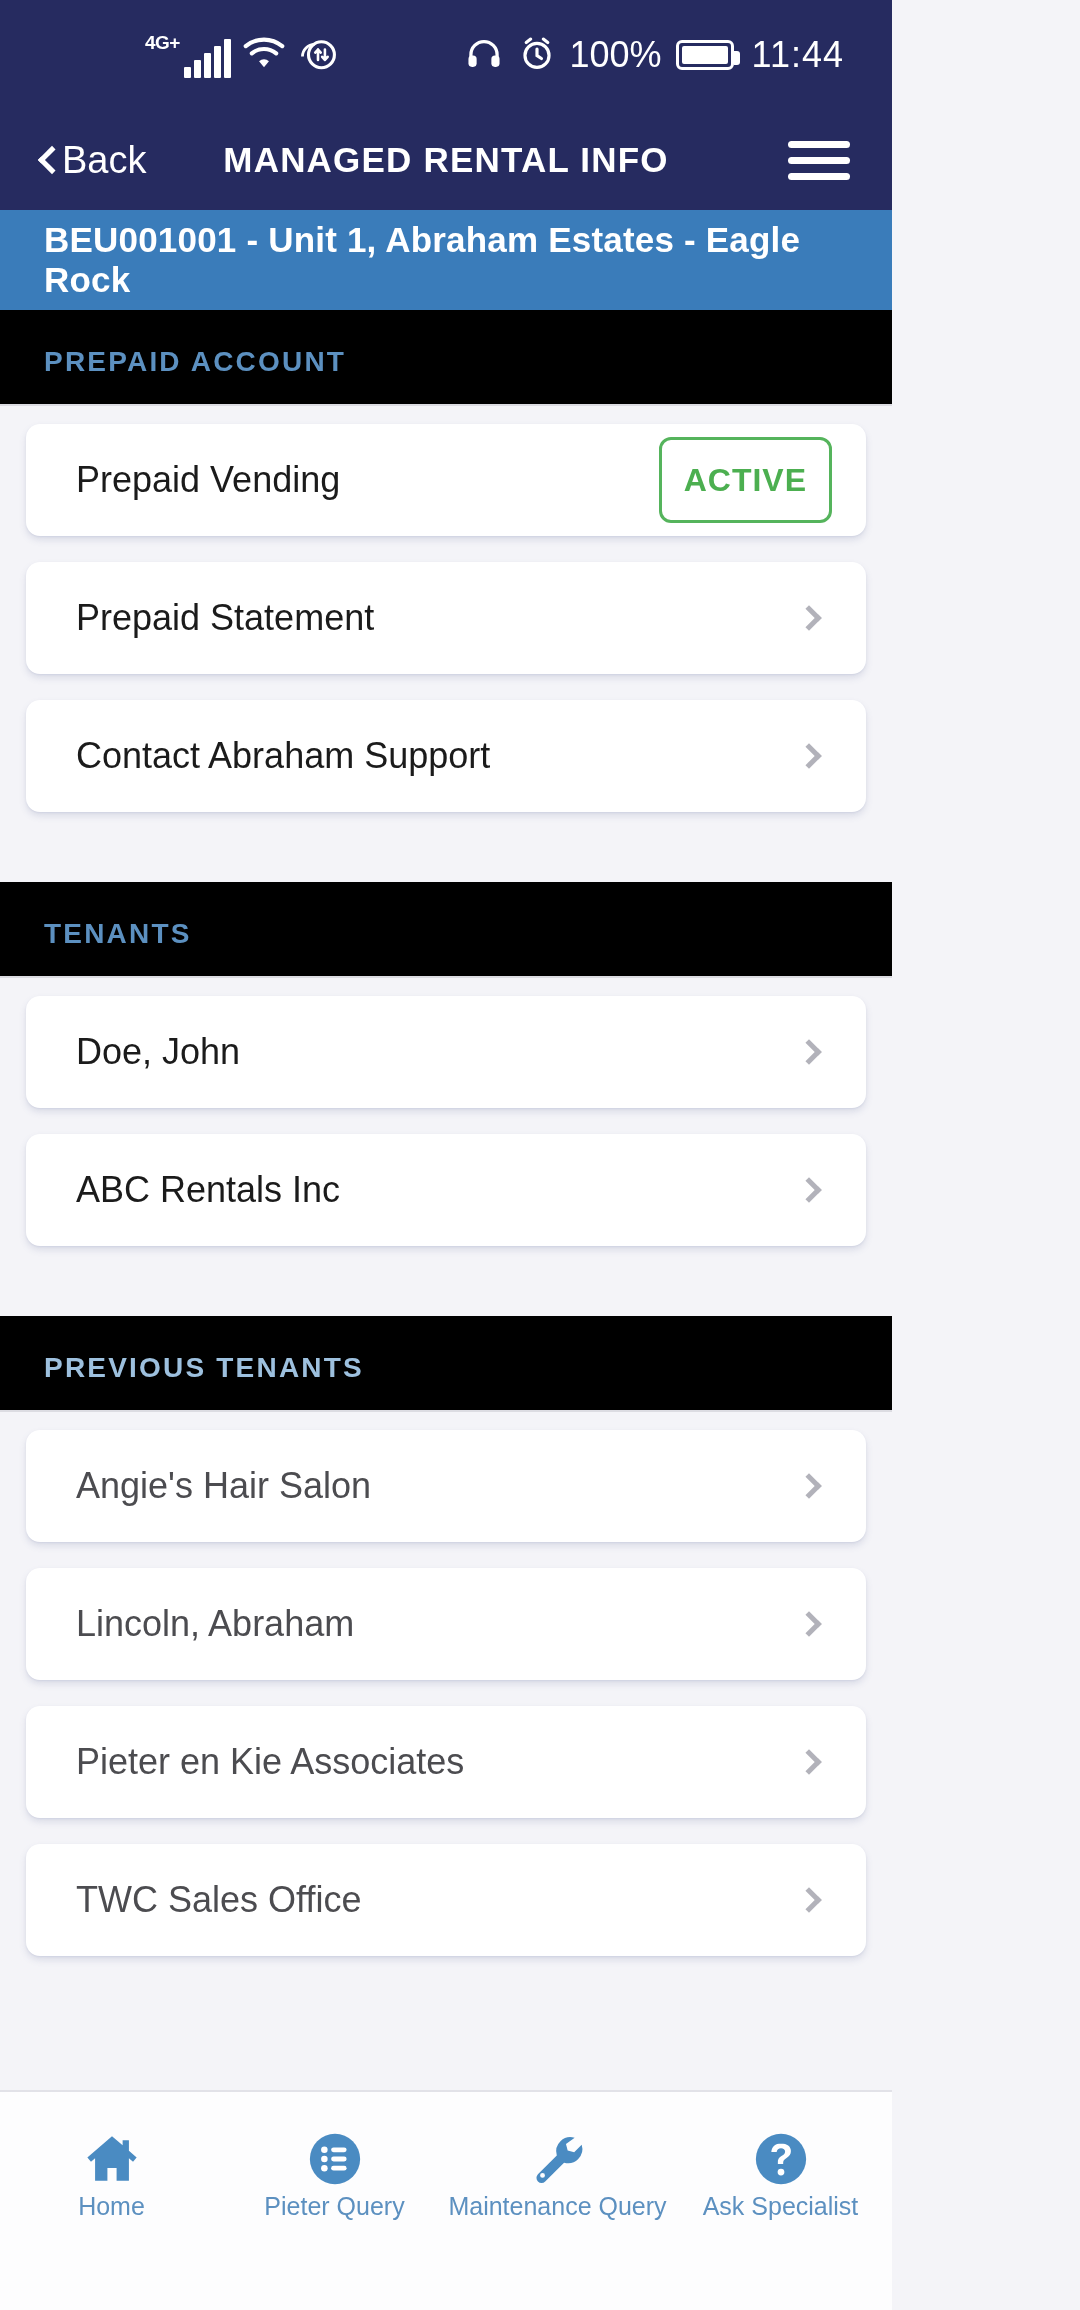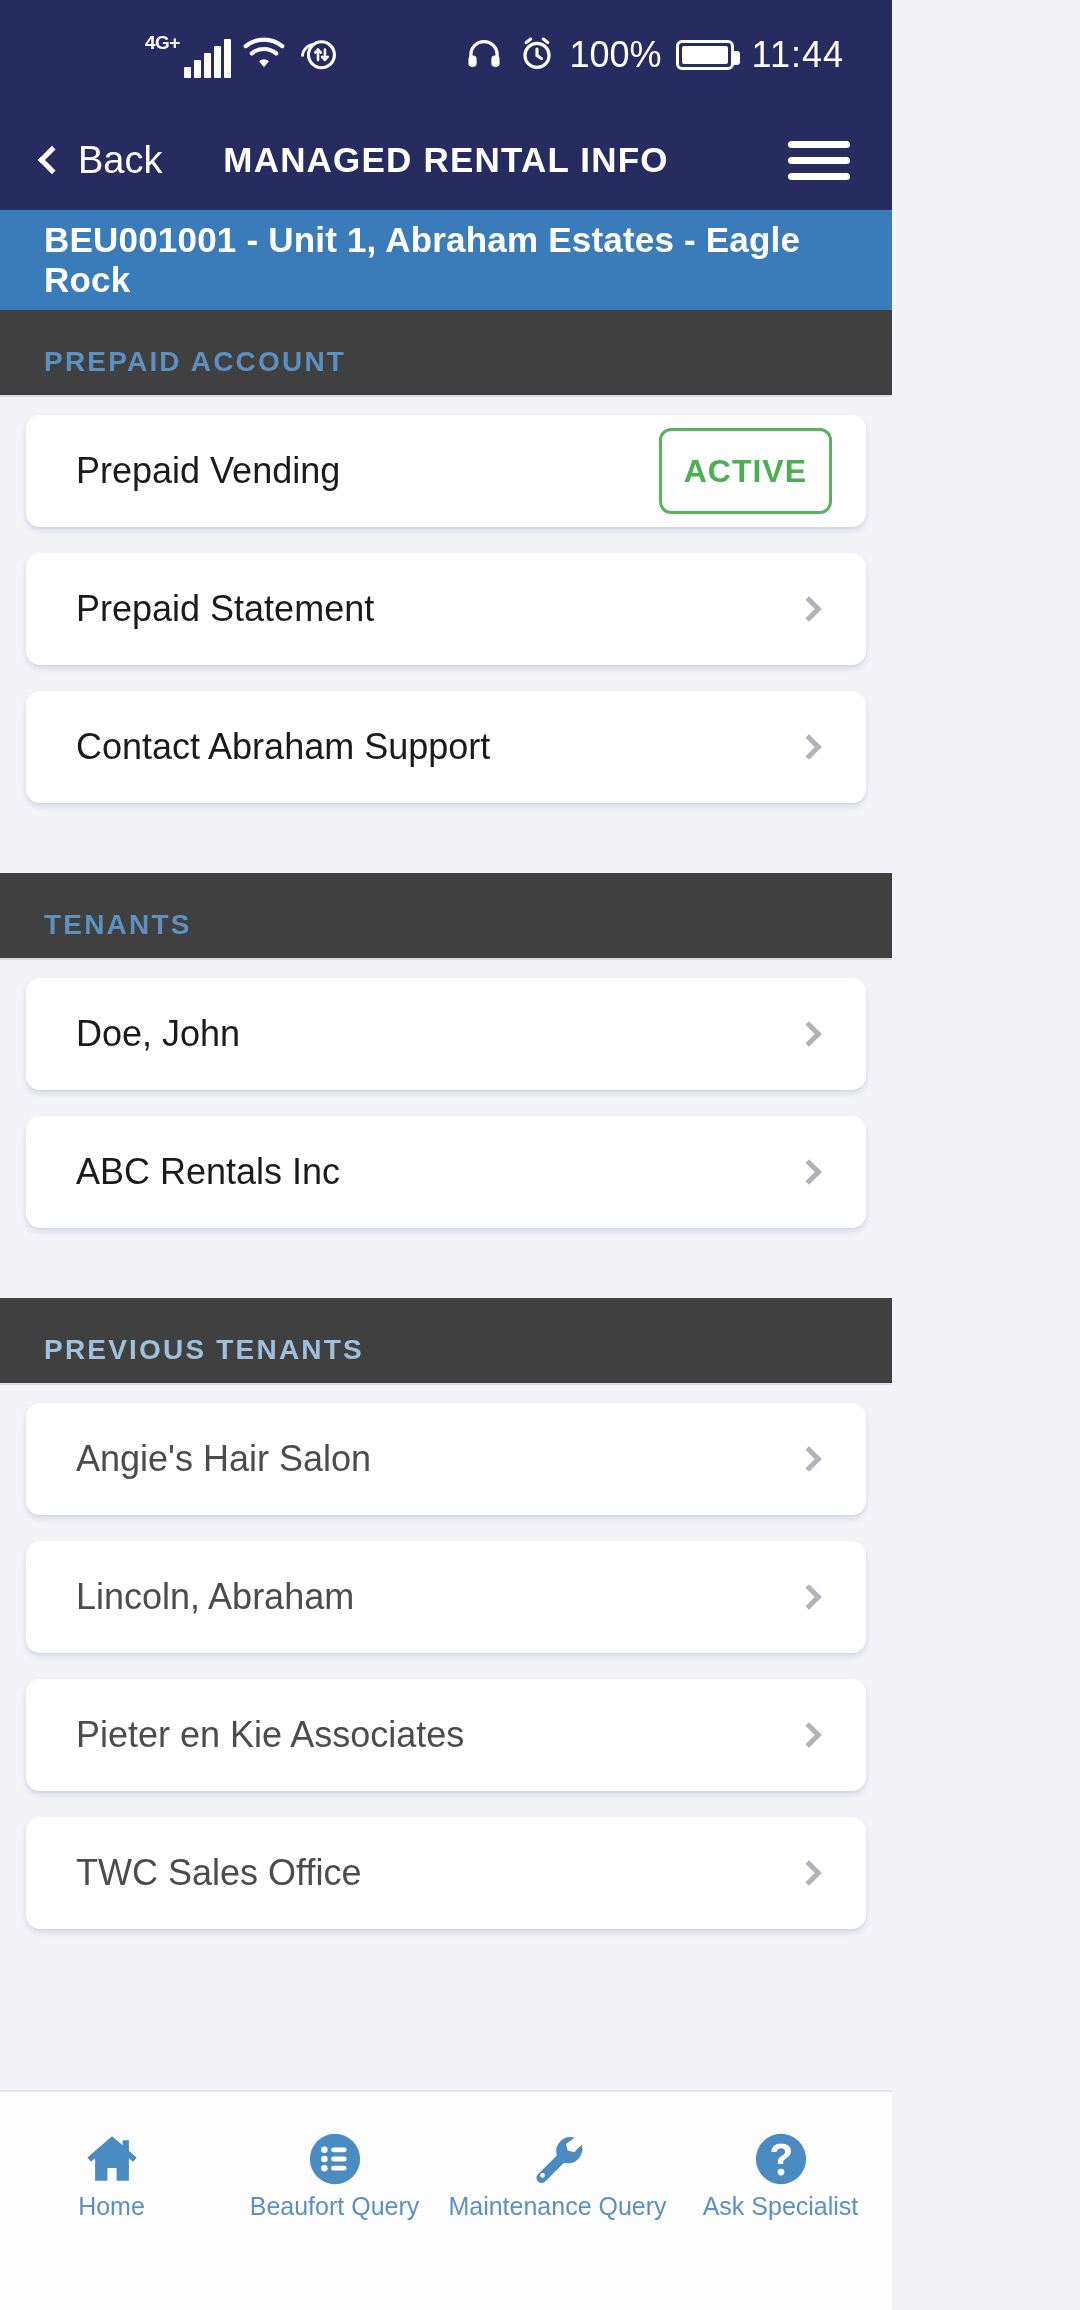--- a/index.html
+++ b/index.html
@@ -27,44 +27,44 @@
   .clock { font-size:36px; font-weight:400; letter-spacing:1px; margin-left:4px;}
   .battery { width:58px; height:30px; border:3px solid #fff; border-radius:6px; position:relative; }
   .battery::after { content:""; position:absolute; right:-9px; top:8px; width:6px; height:14px; background:#fff; border-radius:0 3px 3px 0;}
   .battery i { position:absolute; inset:3px; background:#fff; border-radius:2px; display:block;}
 
   
   .navbar {
     height:100px; background:#262b60; color:#fff;
     display:flex; align-items:center; position:relative; flex:0 0 auto;
   }
-  .back { display:flex; align-items:center; gap:16px; margin-left:42px; }
+  .back { display:flex; align-items:center; margin-left:42px; }
   .back .chev { width:20px; height:20px; border-left:5px solid #fff; border-bottom:5px solid #fff; transform:rotate(45deg); }
   .back .lbl { font-size:38px; font-weight:400; }
   .nav-title {
     position:absolute; left:0; right:0; text-align:center;
     font-size:35px; font-weight:700; letter-spacing:1.2px; pointer-events:none;
   }
   .burger { position:absolute; right:42px; display:flex; flex-direction:column; gap:9px; }
   .burger i { width:62px; height:7px; background:#fff; border-radius:4px; display:block; }
 
   
   .subbar {
     background:#3a7cba; color:#fff; min-height:100px;
     display:flex; align-items:center; padding:0 44px; flex:0 0 auto;
   }
   .subbar .txt { font-size:35px; font-weight:700; letter-spacing:.2px; }
 
   
   .body { flex:1 1 auto; overflow:hidden; background:#f4f4f8; }
 
   .section-head {
-    padding:36px 44px 17px 44px;
+    padding:36px 44px 26px 44px;
     border-bottom:2px solid #dcdce2;
-    background:#404040;
+    background:#000000;
   }
   .section-head .t { font-size:28px; font-weight:700; letter-spacing:2.2px; color:#5c90c0; }
   .section-head.faded .t { color:#9dc0de; }
 
   .cards { padding:18px 26px 10px 26px; }
 
   .card {
     background:#fff; border-radius:14px; margin:0 0 26px 0;
     min-height:112px; display:flex; align-items:center;
     padding:0 34px 0 38px;
@@ -240,21 +240,21 @@
             <g fill="#fff">
               <circle cx="7.6" cy="8.2" r="1.35"></circle>
               <circle cx="7.6" cy="12" r="1.35"></circle>
               <circle cx="7.6" cy="15.8" r="1.35"></circle>
               <rect x="10.4" y="7.2" width="6.4" height="2" rx="1"></rect>
               <rect x="10.4" y="11" width="6.4" height="2" rx="1"></rect>
               <rect x="10.4" y="14.8" width="6.4" height="2" rx="1"></rect>
             </g>
           </svg>
         </span>
-        <span class="tl">Beaufort Query</span>
+        <span class="tl">Pieter Query</span>
       </div>
       <div class="tab">
         <span class="ic">
           <svg width="60" height="58" viewBox="0 0 24 24">
             <path class="accent" d="M18.9 3.2a5.9 5.9 0 0 0-7.4 7.3L3.7 18.3a2.1 2.1 0 0 0 3 3l7.8-7.8a5.9 5.9 0 0 0 7.3-7.4l-3.1 3.1-2.7-.7-.7-2.7 3.6-2.6zM5.6 19.8a1 1 0 1 1 0-2 1 1 0 0 1 0 2z"></path>
           </svg>
         </span>
         <span class="tl">Maintenance Query</span>
       </div>
       <div class="tab">

